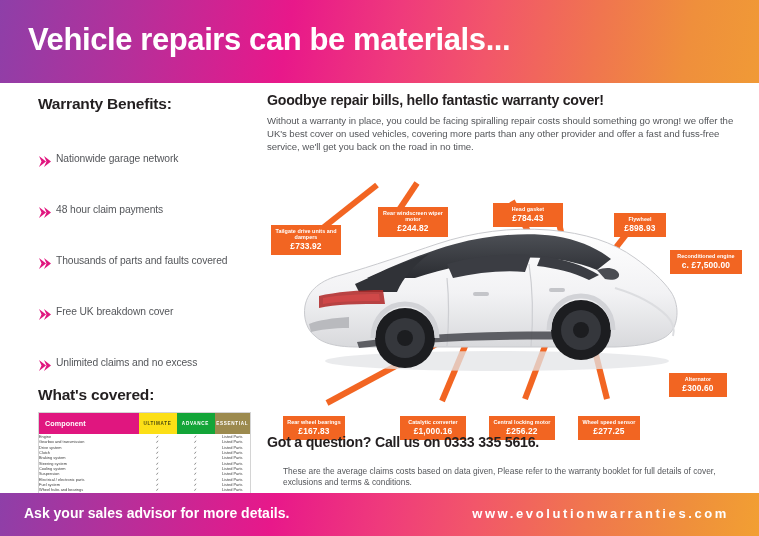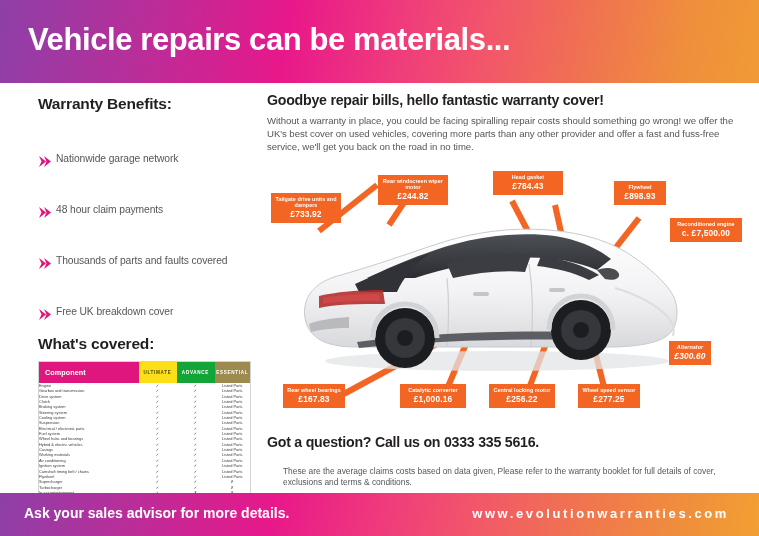--- a/index.html
+++ b/index.html
@@ -89,20 +89,21 @@
 
   
   .diagram{position:absolute;left:267px;top:163px;width:480px;height:268px;}
   .lines{position:absolute;left:0;top:0;width:480px;height:268px;}
   .carimg{position:absolute;left:30px;top:55px;width:390px;height:160px;}
 
   .callout{
     position:absolute;background:#f26522;color:#ffffff;
     text-align:center;padding:3px 4px 4px 4px;box-sizing:border-box;
     line-height:1.12;
+    margin-top:32px;
   }
   .co-label{display:block;font-size:5.4px;font-weight:700;letter-spacing:0.05px;}
   .co-price{display:block;font-size:8.4px;font-weight:700;margin-top:1.5px;letter-spacing:0.15px;}
 </style>
 </head>
 <body>
 
 <div class="page">
 
   <div class="header">
@@ -132,20 +133,27 @@
               <path d="M6,0 L13,5.5 L6,11 L8.5,5.5 Z" fill="#e0167f"></path>
             </svg></span>
           <span class="benefit-label">Thousands of parts and faults covered</span>
         </li>
         <li class="benefit">
           <span class="arrow"><svg viewBox="0 0 14 11" width="14" height="11">
               <path d="M1,0 L8,5.5 L1,11 L3.5,5.5 Z" fill="#e0167f"></path>
               <path d="M6,0 L13,5.5 L6,11 L8.5,5.5 Z" fill="#e0167f"></path>
             </svg></span>
           <span class="benefit-label">Free UK breakdown cover</span>
+        </li>
+        <li class="benefit">
+          <span class="arrow"><svg viewBox="0 0 14 11" width="14" height="11">
+              <path d="M1,0 L8,5.5 L1,11 L3.5,5.5 Z" fill="#e0167f"></path>
+              <path d="M6,0 L13,5.5 L6,11 L8.5,5.5 Z" fill="#e0167f"></path>
+            </svg></span>
+          <span class="benefit-label">Unlimited claims and no excess</span>
         </li>
       </ul>
     <div class="h2b">What's covered:</div>
 
     <table class="cover-table">
       <colgroup>
           <col class="c1">
           <col class="c2">
           <col class="c3">
           <col class="c4">
@@ -455,21 +463,21 @@
       <span class="co-price">£784.43</span>
     </div>
     <div class="callout" style="left:347px;top:18px;width:52px;">
       <span class="co-label">Flywheel</span>
       <span class="co-price">£898.93</span>
     </div>
     <div class="callout" style="left:403px;top:55px;width:72px;">
       <span class="co-label">Reconditioned engine</span>
       <span class="co-price">c. £7,500.00</span>
     </div>
-    <div class="callout" style="left:402px;top:178px;width:42px;font-style:italic;">
+    <div class="callout" style="left:402px;top:178px;width:58px;">
       <span class="co-label">Alternator</span>
       <span class="co-price">£300.60</span>
     </div>
     <div class="callout" style="left:16px;top:221px;width:62px;">
       <span class="co-label">Rear wheel bearings</span>
       <span class="co-price">£167.83</span>
     </div>
     <div class="callout" style="left:133px;top:221px;width:66px;">
       <span class="co-label">Catalytic converter</span>
       <span class="co-price">£1,000.16</span>

